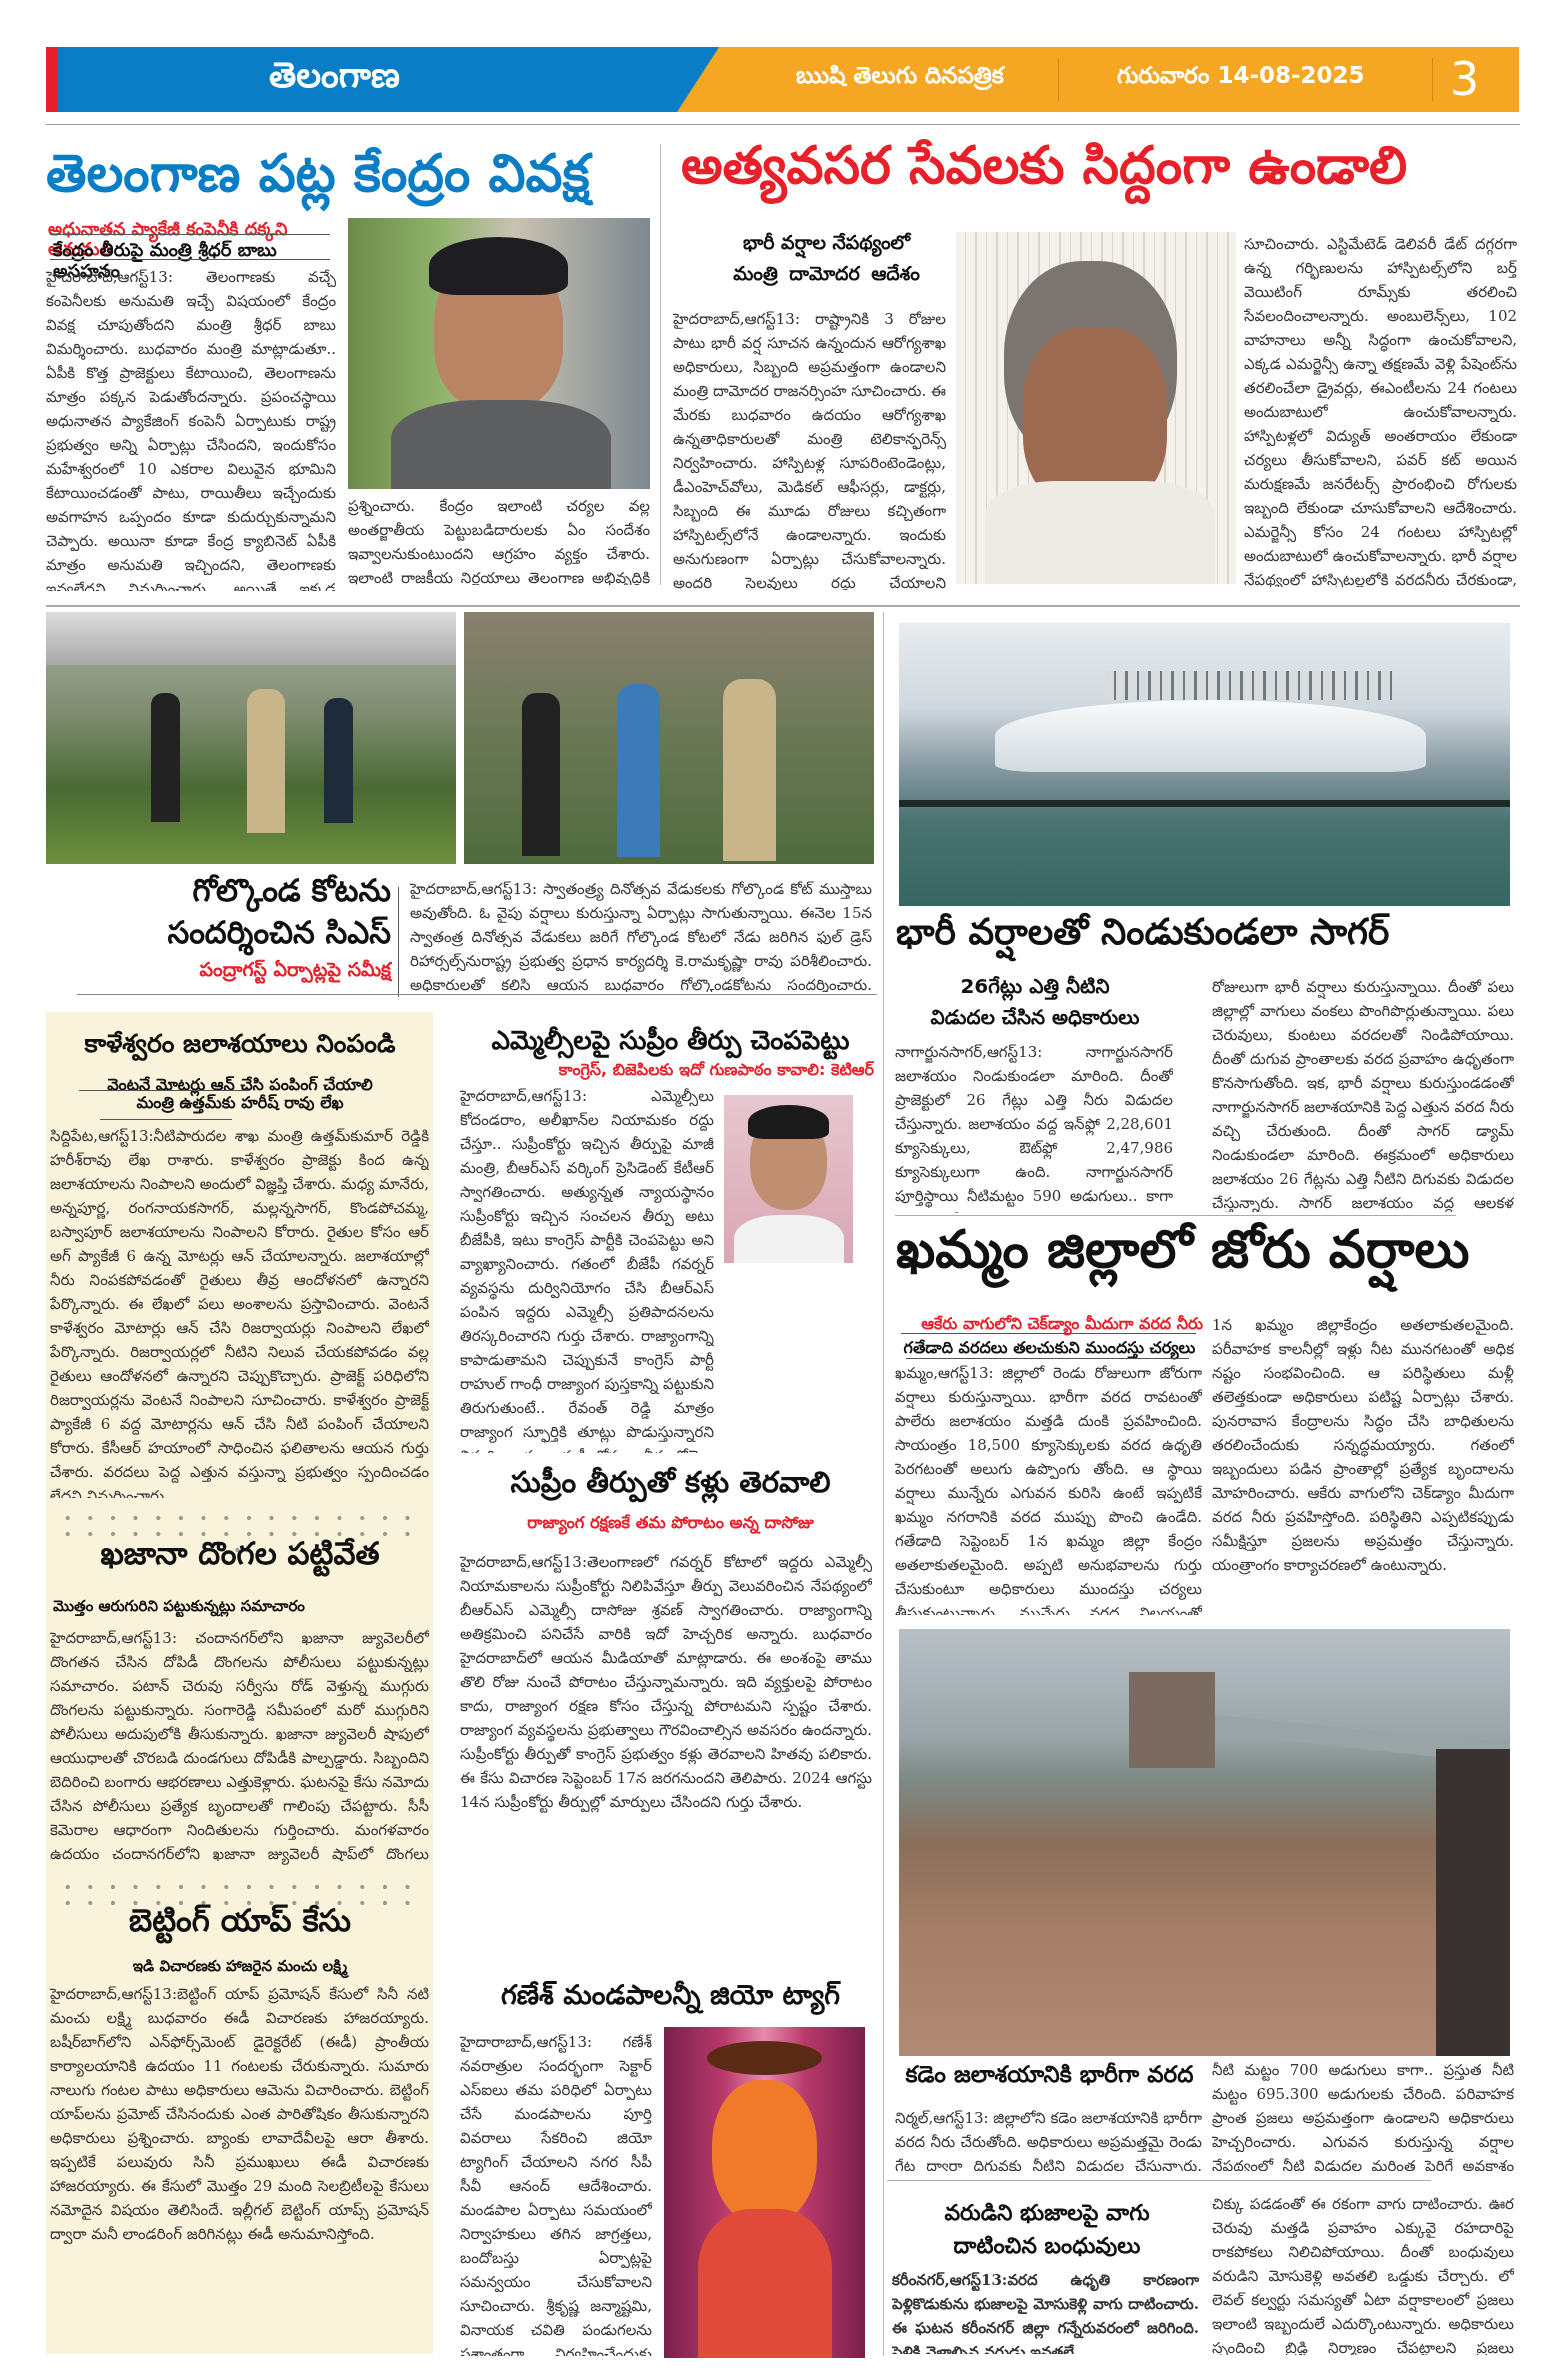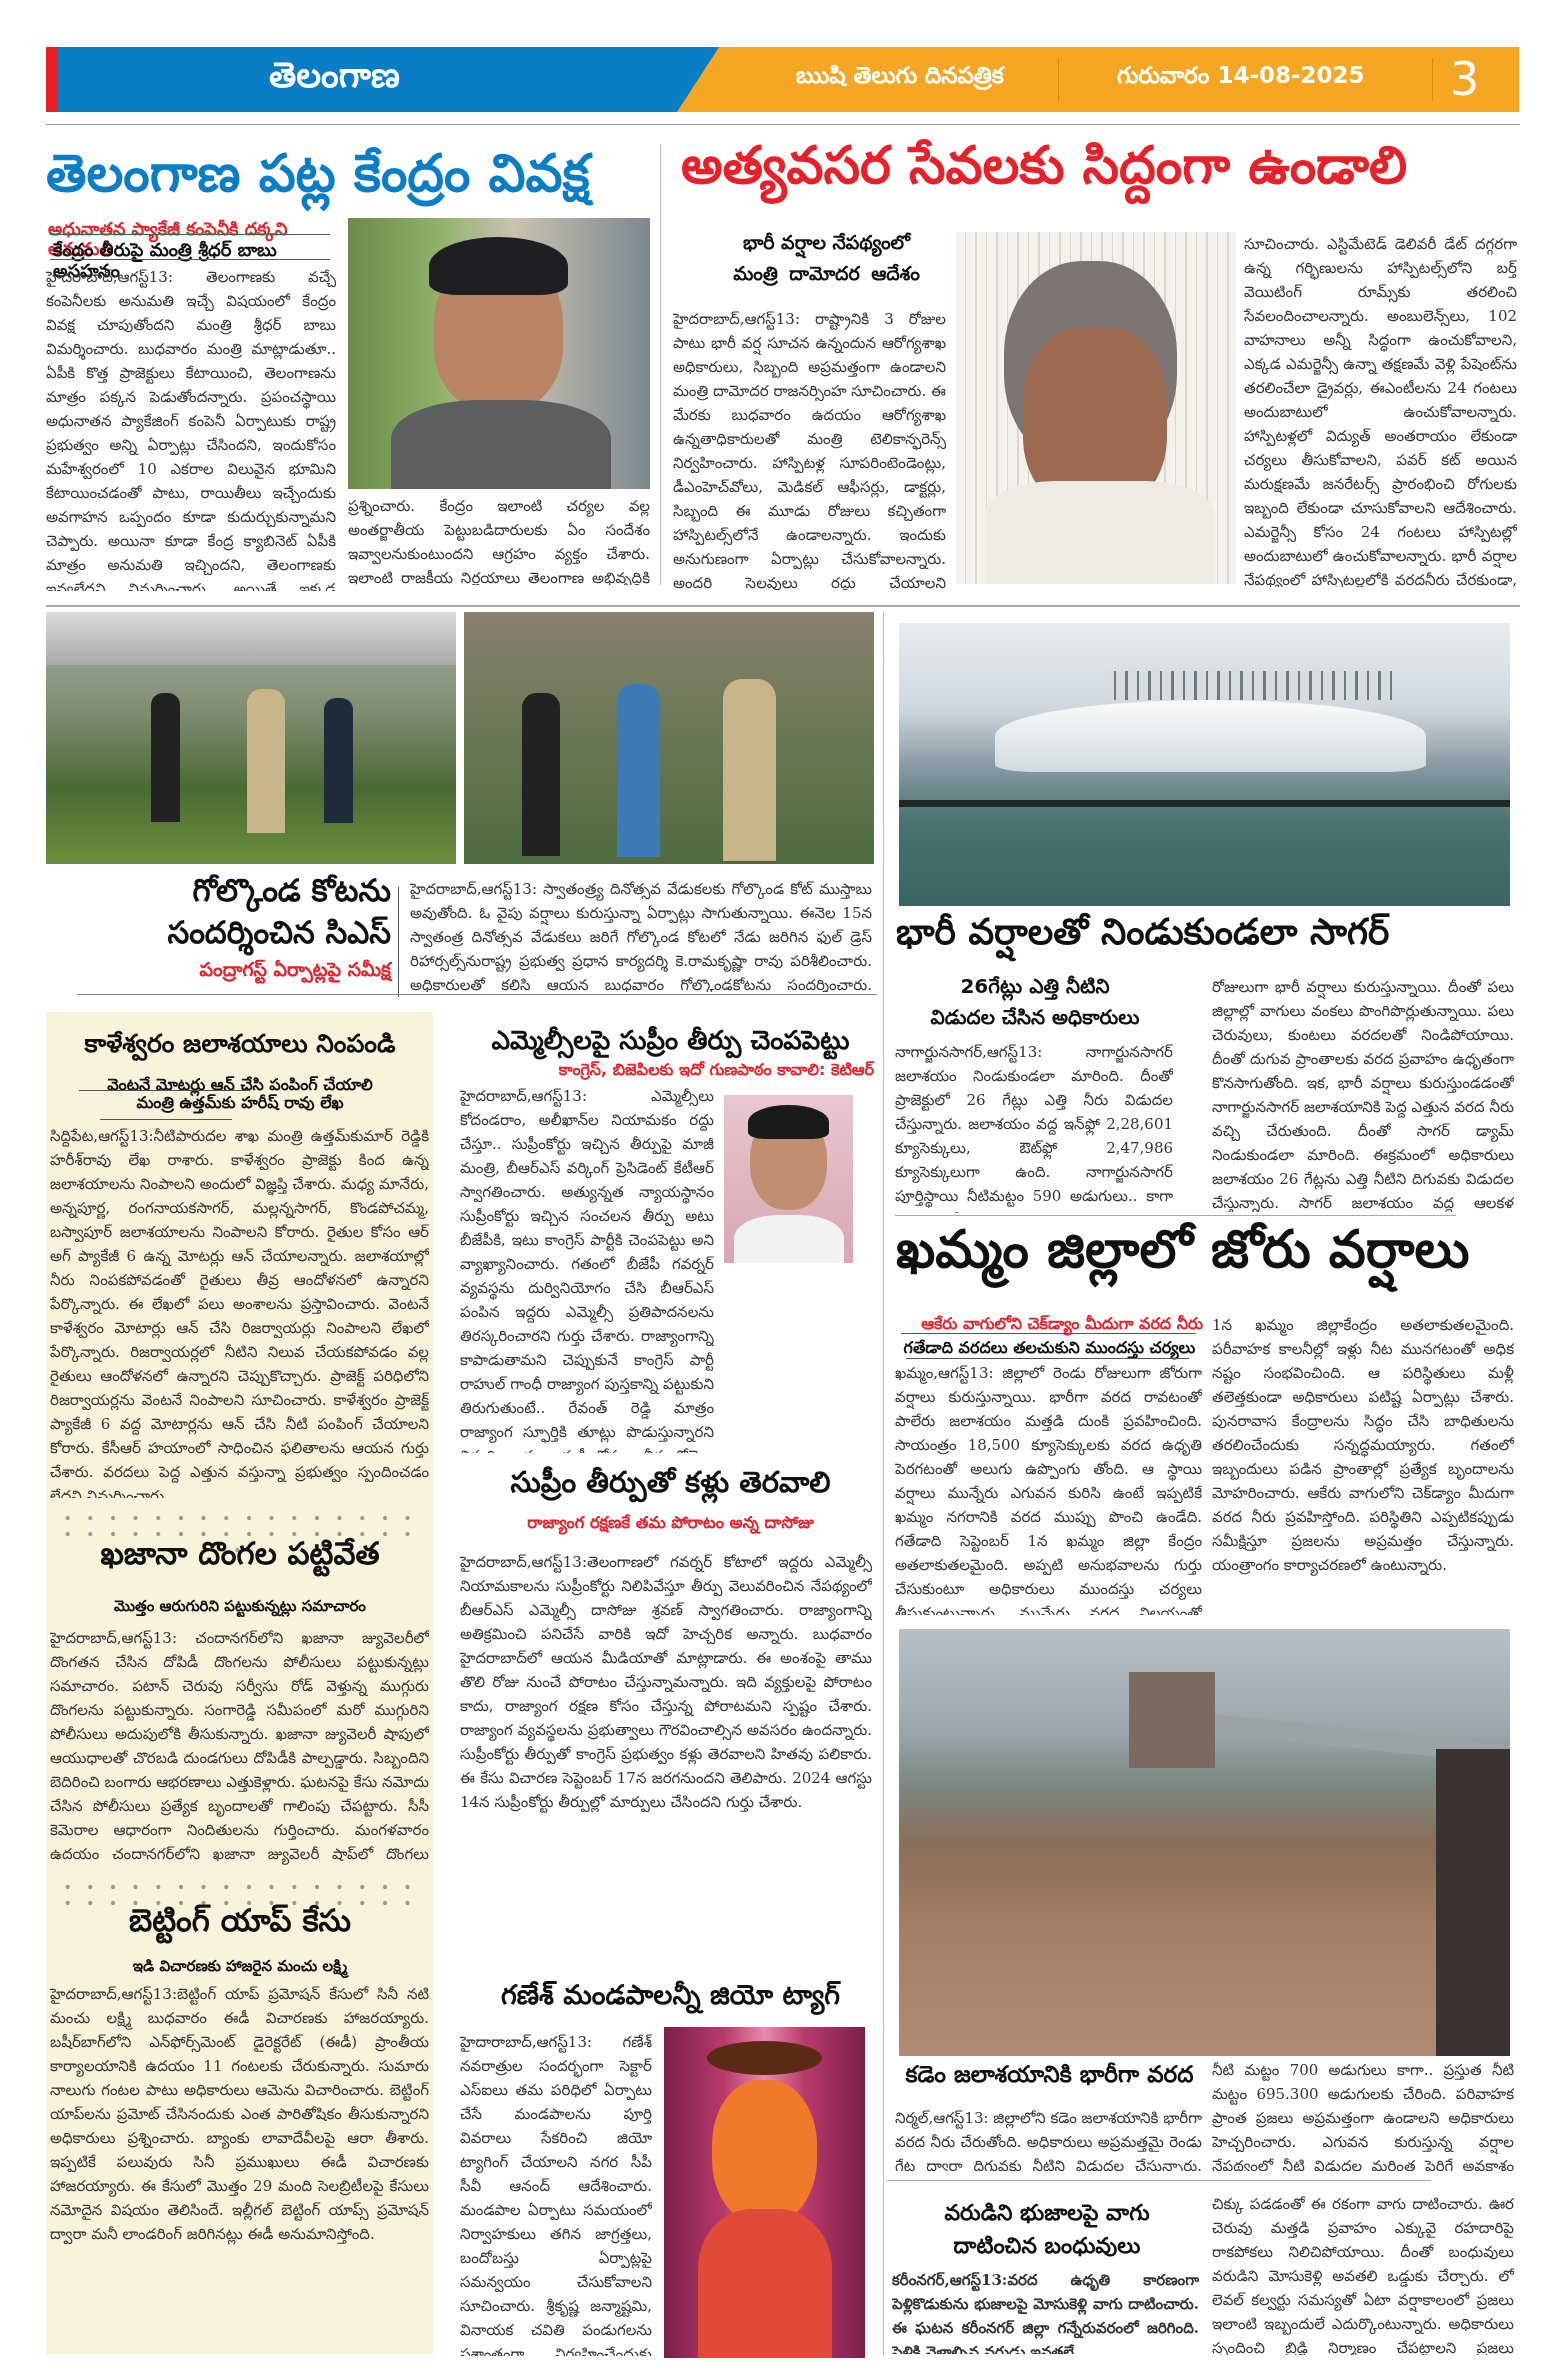--- a/index.html
+++ b/index.html
@@ -111,21 +111,21 @@
 <div class="abs beige" style="left:46px;top:1012px;width:387px;height:1342px;"></div>
 <div class="abs head black" style="left:53px;top:1030px;width:374px;font-size:25px;text-align:center;">కాళేశ్వరం జలాశయాలు నింపండి</div>
 <div class="abs head black" style="left:53px;top:1064px;width:374px;font-size:16px;text-align:center;margin-top:12px;">వెంటనే మోటర్లు ఆన్ చేసి పంపింగ్ చేయాలి</div>
 <div class="abs rule" style="left:79px;top:1090px;width:171px;"></div>
 <div class="abs head black" style="left:53px;top:1094px;width:374px;font-size:16px;text-align:center;">మంత్రి ఉత్తమ్‌కు హరీష్ రావు లేఖ</div>
 <div class="abs rule" style="left:100px;top:1119px;width:132px;"></div>
 <div class="abs body" style="left:50px;top:1124px;width:379px;height:374px;overflow:hidden;">సిద్దిపేట,ఆగస్ట్13:నీటిపారుదల శాఖ మంత్రి ఉత్తమ్‌కుమార్ రెడ్డికి హరీశ్‌రావు లేఖ రాశారు. కాళేశ్వరం ప్రాజెక్టు కింద ఉన్న జలాశయాలను నింపాలని అందులో విజ్ఞప్తి చేశారు. మధ్య మానేరు, అన్నపూర్ణ, రంగనాయకసాగర్, మల్లన్నసాగర్, కొండపోచమ్మ, బస్వాపూర్ జలాశయాలను నింపాలని కోరారు. రైతుల కోసం ఆర్ అగ్ ప్యాకేజీ 6 ఉన్న మోటర్లు ఆన్ చేయాలన్నారు. జలాశయాల్లో నీరు నింపకపోవడంతో రైతులు తీవ్ర ఆందోళనలో ఉన్నారని పేర్కొన్నారు. ఈ లేఖలో పలు అంశాలను ప్రస్తావించారు. వెంటనే కాళేశ్వరం మోటార్లు ఆన్ చేసి రిజర్వాయర్లు నింపాలని లేఖలో పేర్కొన్నారు. రిజర్వాయర్లలో నీటిని నిలువ చేయకపోవడం వల్ల రైతులు ఆందోళనలో ఉన్నారని చెప్పుకొచ్చారు. ప్రాజెక్ట్ పరిధిలోని రిజర్వాయర్లను వెంటనే నింపాలని సూచించారు. కాళేశ్వరం ప్రాజెక్ట్ ప్యాకేజీ 6 వద్ద మోటార్లను ఆన్ చేసి నీటి పంపింగ్ చేయాలని కోరారు. కేసీఆర్ హయాంలో సాధించిన ఫలితాలను ఆయన గుర్తు చేశారు. వరదలు పెద్ద ఎత్తున వస్తున్నా ప్రభుత్వం స్పందించడం లేదని విమర్శించారు.</div>
 <div class="abs dots" style="left:58px;top:1510px;width:364px;">• • • • • • • • • • • • • • • • • • • • • • • • • • • • • • • • •</div>
 
 <div class="abs head black" style="left:53px;top:1536px;width:374px;font-size:31px;text-align:center;">ఖజానా దొంగల పట్టివేత</div>
-<div class="abs head black" style="left:53px;top:1598px;width:374px;font-size:15px;text-align:center;">మొత్తం ఆరుగురిని పట్టుకున్నట్లు సమాచారం</div>
+<div class="abs head black" style="left:53px;top:1598px;width:374px;font-size:15px;">మొత్తం ఆరుగురిని పట్టుకున్నట్లు సమాచారం</div>
 <div class="abs body" style="left:50px;top:1626px;width:379px;height:242px;overflow:hidden;">హైదరాబాద్,ఆగస్ట్13: చందానగర్‌లోని ఖజానా జ్యువెలరీలో దొంగతన చేసిన దోపిడీ దొంగలను పోలీసులు పట్టుకున్నట్లు సమాచారం. పటాన్ చెరువు సర్వీసు రోడ్ వెళ్తున్న ముగ్గురు దొంగలను పట్టుకున్నారు. సంగారెడ్డి సమీపంలో మరో ముగ్గురిని పోలీసులు అదుపులోకి తీసుకున్నారు. ఖజానా జ్యువెలరీ షాపులో ఆయుధాలతో చొరబడి దుండగులు దోపిడీకి పాల్పడ్డారు. సిబ్బందిని బెదిరించి బంగారు ఆభరణాలు ఎత్తుకెళ్లారు. ఘటనపై కేసు నమోదు చేసిన పోలీసులు ప్రత్యేక బృందాలతో గాలింపు చేపట్టారు. సీసీ కెమెరాల ఆధారంగా నిందితులను గుర్తించారు. మంగళవారం ఉదయం చందానగర్‌లోని ఖజానా జ్యువెలరీ షాప్‌లో దొంగలు తుపాకీతో బెదిరించి బంగారాన్ని ఎత్తుకెళ్లిన విషయం తెలిసిందే.</div>
 <div class="abs dots" style="left:58px;top:1879px;width:364px;">• • • • • • • • • • • • • • • • • • • • • • • • • • • • • • • • •</div>
 
 <div class="abs head black" style="left:53px;top:1903px;width:374px;font-size:31px;text-align:center;">బెట్టింగ్ యాప్ కేసు</div>
 <div class="abs head black" style="left:53px;top:1958px;width:374px;font-size:15px;text-align:center;">ఇడి విచారణకు హాజరైన మంచు లక్ష్మి</div>
 <div class="abs body" style="left:50px;top:1982px;width:379px;height:369px;overflow:hidden;">హైదరాబాద్,ఆగస్ట్13:బెట్టింగ్ యాప్ ప్రమోషన్ కేసులో సినీ నటి మంచు లక్ష్మి బుధవారం ఈడీ విచారణకు హాజరయ్యారు. బషీర్‌బాగ్‌లోని ఎన్‌ఫోర్స్‌మెంట్ డైరెక్టరేట్ (ఈడీ) ప్రాంతీయ కార్యాలయానికి ఉదయం 11 గంటలకు చేరుకున్నారు. సుమారు నాలుగు గంటల పాటు అధికారులు ఆమెను విచారించారు. బెట్టింగ్ యాప్‌లను ప్రమోట్ చేసినందుకు ఎంత పారితోషికం తీసుకున్నారని అధికారులు ప్రశ్నించారు. బ్యాంకు లావాదేవీలపై ఆరా తీశారు. ఇప్పటికే పలువురు సినీ ప్రముఖులు ఈడీ విచారణకు హాజరయ్యారు. ఈ కేసులో మొత్తం 29 మంది సెలబ్రిటీలపై కేసులు నమోదైన విషయం తెలిసిందే. ఇల్లీగల్ బెట్టింగ్ యాప్స్ ప్రమోషన్ ద్వారా మనీ లాండరింగ్ జరిగినట్లు ఈడీ అనుమానిస్తోంది.</div>
 
 <div class="abs head black" style="left:467px;top:1026px;width:407px;font-size:26px;text-align:center;">ఎమ్మెల్సీలపై సుప్రీం తీర్పు చెంపపెట్టు</div>
 <div class="abs head red" style="left:467px;top:1061px;width:407px;font-size:16px;text-align:right;">కాంగ్రెస్, బిజెపిలకు ఇదో గుణపాఠం కావాలి: కెటిఆర్</div>
 <div class="abs body" style="left:460px;top:1084px;width:254px;height:369px;overflow:hidden;">హైదరాబాద్,ఆగస్ట్13: ఎమ్మెల్సీలు కోదండరాం, అలీఖాన్‌ల నియామకం రద్దు చేస్తూ.. సుప్రీంకోర్టు ఇచ్చిన తీర్పుపై మాజీ మంత్రి, బీఆర్ఎస్ వర్కింగ్ ప్రెసిడెంట్ కేటీఆర్ స్వాగతించారు. అత్యున్నత న్యాయస్థానం సుప్రీంకోర్టు ఇచ్చిన సంచలన తీర్పు అటు బీజేపీకి, ఇటు కాంగ్రెస్ పార్టీకి చెంపపెట్టు అని వ్యాఖ్యానించారు. గతంలో బీజేపీ గవర్నర్ వ్యవస్థను దుర్వినియోగం చేసి బీఆర్ఎస్ పంపిన ఇద్దరు ఎమ్మెల్సీ ప్రతిపాదనలను తిరస్కరించారని గుర్తు చేశారు. రాజ్యాంగాన్ని కాపాడుతామని చెప్పుకునే కాంగ్రెస్ పార్టీ రాహుల్ గాంధీ రాజ్యాంగ పుస్తకాన్ని పట్టుకుని తిరుగుతుంటే.. రేవంత్ రెడ్డి మాత్రం రాజ్యాంగ స్ఫూర్తికి తూట్లు పొడుస్తున్నారని విమర్శించారు. సుప్రీంకోర్టు తీర్పుతోనైనా కాంగ్రెస్, బీజేపీలు కళ్లు తెరవాలని అన్నారు. రాజ్యాంగాన్ని గౌరవించాలని కేటీఆర్ స్పష్టం చేశారు.</div>

